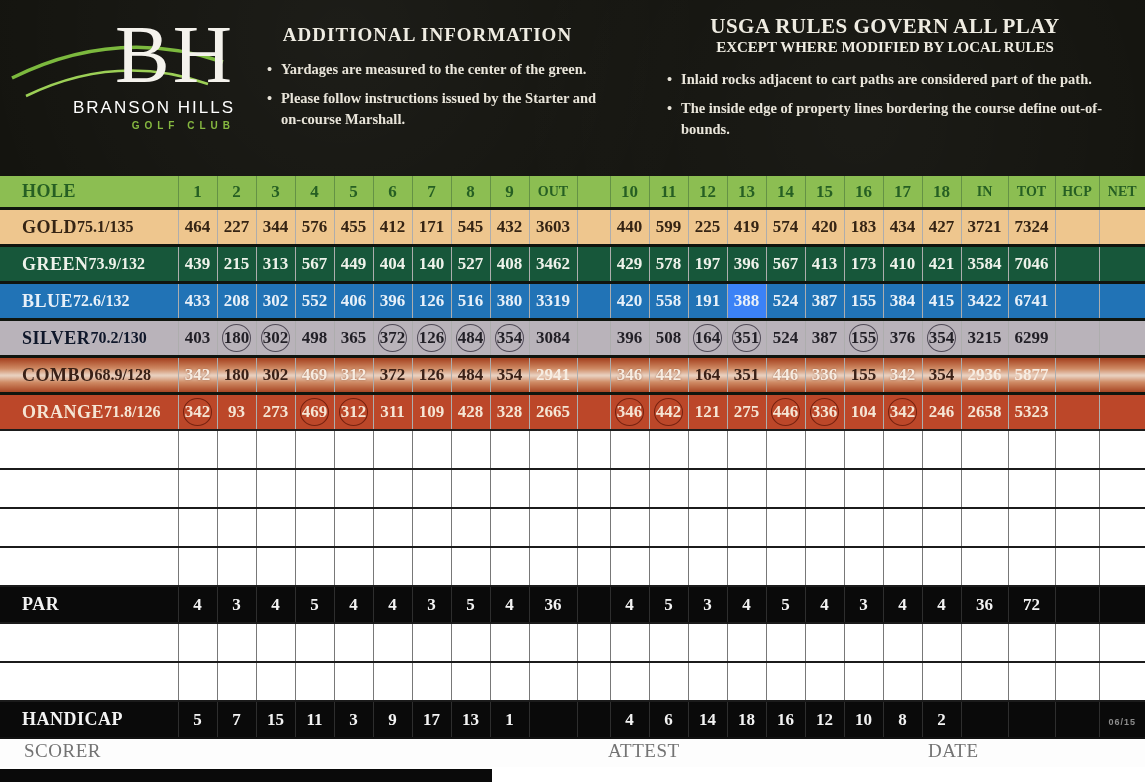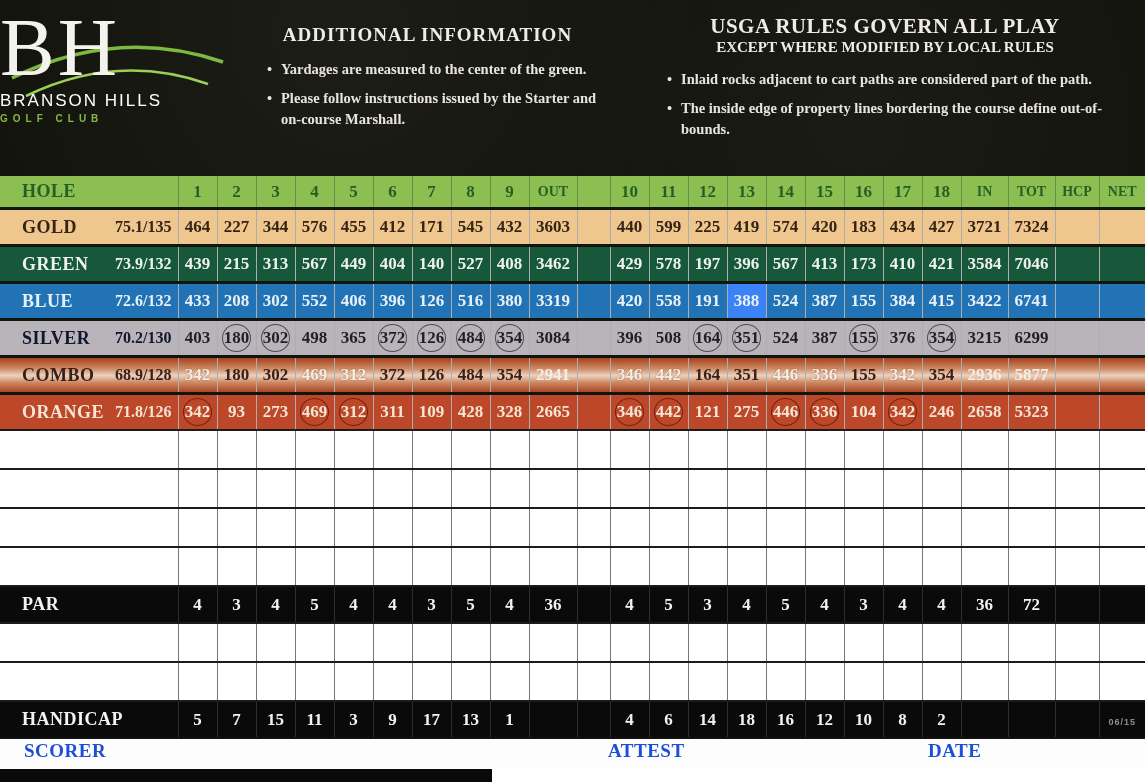--- a/index.html
+++ b/index.html
@@ -10,21 +10,21 @@
   }
   .card { width:1145px; height:782px; position:relative; background:#ffffff; overflow:hidden; }
 
   
   .top {
     height:176px; background:#14140f;
     background-image: radial-gradient(circle at 30% 20%, rgba(255,255,255,0.04), transparent 45%),
                       radial-gradient(circle at 75% 70%, rgba(255,255,255,0.03), transparent 40%);
     color:#efece2; display:flex;
   }
-  .logo-box { width:235px; position:relative; text-align:left; padding-top:7px; }
+  .logo-box { width:235px; position:relative; text-align:right; padding-top:14px; }
   .logo-arcs { position:absolute; left:0; top:0; width:235px; height:150px; }
   .monogram {
     position:relative; font-size:82px; line-height:1.0; letter-spacing:3px;
     color:#f4f2ec; font-family:"Liberation Serif", serif; font-weight:normal;
   }
   .brand-name { position:relative; font-family:"Liberation Sans", sans-serif; font-size:17px; letter-spacing:2px; color:#ffffff; margin-top:2px; }
   .brand-sub  { position:relative; font-family:"Liberation Sans", sans-serif; font-size:10px; letter-spacing:5px; color:#86b840; margin-top:2px; font-weight:bold; }
 
   .info-box { width:345px; padding:24px 0 0 20px; }
   .info-title { text-align:center; font-size:19px; font-weight:bold; letter-spacing:1px; }
@@ -40,21 +40,21 @@
   table.score td {
     text-align:center; vertical-align:middle; padding:0; overflow:hidden;
     font-size:17px; font-weight:bold; font-family:"Liberation Serif", serif;
   }
   .row-hole td { background:#8cbe52; color:#265f23; border-left:1px solid #649245; height:31px; font-size:18px; }
   .row-hole td:first-child { border-left:none; }
   .row-hole td.small-h { font-size:14px; }
 
   .row-tee td { height:34px; border-left:1px solid rgba(0,0,0,0.32); border-top:3px solid #10150e; }
   .row-tee td:first-child { border-left:none; }
-  .tee-lbl { display:flex; justify-content:space-between; align-items:center; padding:0 6px 0 22px;gap:8px; }
+  .tee-lbl { display:flex; justify-content:flex-start; align-items:center; padding:0 6px 0 22px; }
   .tee-lbl .nm { font-size:18px; letter-spacing:0.5px; }
   .tee-lbl .rt { font-size:16px; }
   .tot-cell { font-size:16px; }
 
   .row-empty td { background:#ffffff; border:1px solid #787878; border-top:2px solid #1b1b1b; height:37px; }
   .row-empty td:first-child { border-left:none; }
 
   .row-black td { background:#0a0a0a; color:#f3f3f3; border-left:1px solid #2e2e2e; border-top:2px solid #1b1b1b; height:35px; }
   .row-black td:first-child { border-left:none; }
   .lbl { text-align:left !important; padding-left:22px !important; font-size:18px !important; letter-spacing:0.5px; }
@@ -63,21 +63,21 @@
     display:inline-flex; align-items:center; justify-content:center;
     min-width:28px; height:28px; border:1.5px solid rgba(40,35,45,0.75); border-radius:50%;
     box-sizing:border-box; padding:0 1px;
   }
   .lt { text-shadow:0 0 2px rgba(120,50,20,0.6); }
 
   .edition { font-size:9px; color:#8d8d8d; font-family:"Liberation Sans", sans-serif; letter-spacing:1px; }
 
   
   .footer { position:relative; height:28px; background:#fdfdfd; border-top:2px solid #111; }
-  .footer span { position:absolute; top:1px; font-size:19px; font-weight:bold; color:#1d4ed8; letter-spacing:0.5px; }
+  .footer span { position:absolute; top:1px; font-size:19px; font-weight:normal; color:#737373; letter-spacing:0.5px; }
   .f-scorer { left:24px; }
   .f-attest { left:608px; }
   .f-date   { left:928px; }
   .bottom-bar { position:absolute; bottom:0; left:0; width:492px; height:13px; background:#0a0a0a; }
 </style>
 </head>
 <body>
 
 <div class="card">
 

